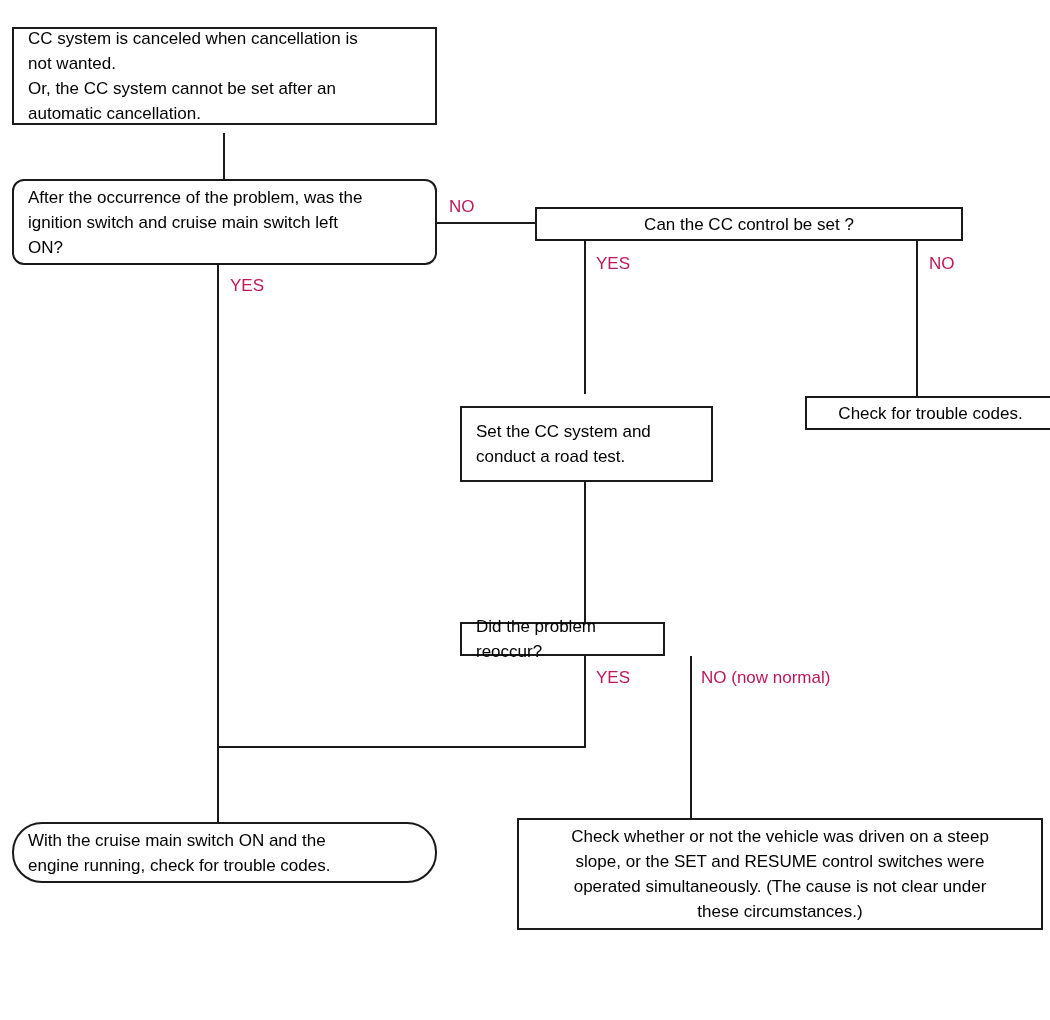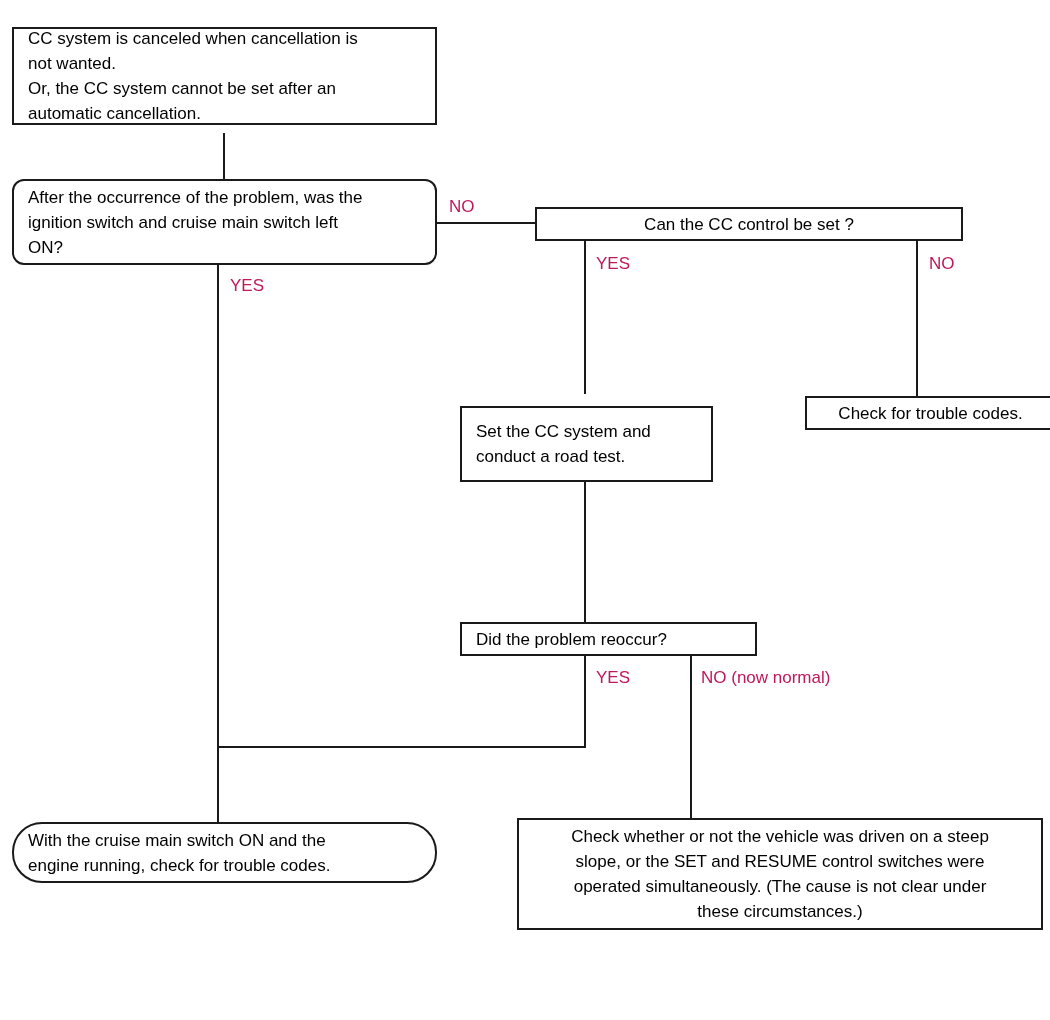--- a/index.html
+++ b/index.html
@@ -93,21 +93,21 @@
     <div class="node center" style="left: 535px; top: 207px; width: 428px; height: 34px;">
       <div class="txt">Can the CC control be set ?</div>
     </div>
     <div class="node" style="left: 460px; top: 406px; width: 253px; height: 76px;">
       <div class="txt">Set the CC system and
 conduct a road test.</div>
     </div>
     <div class="node center" style="left: 805px; top: 396px; width: 251px; height: 34px;">
       <div class="txt">Check for trouble codes.</div>
     </div>
-    <div class="node" style="left: 460px; top: 622px; width: 297px; height: 34px;">
+    <div class="node" style="left: 460px; top: 622px; width: 205px; height: 34px;">
       <div class="txt">Did the problem reoccur?</div>
     </div>
     <div class="node" style="left: 12px; top: 822px; width: 425px; height: 61px; border-radius: 30px;">
       <div class="txt">With the cruise main switch ON and the
 engine running, check for trouble codes.</div>
     </div>
     <div class="node" style="left: 517px; top: 818px; width: 526px; height: 112px; text-align: center;">
       <div class="txt">Check whether or not the vehicle was driven on a steep
 slope, or the SET and RESUME control switches were
 operated simultaneously. (The cause is not clear under

